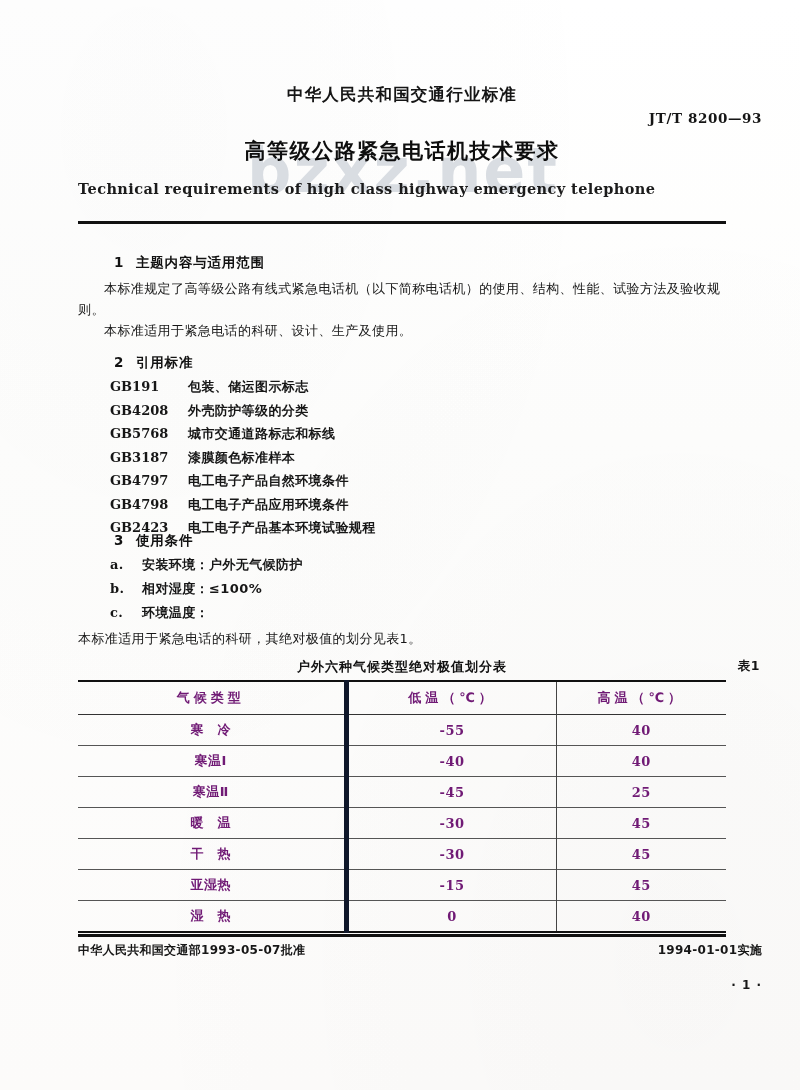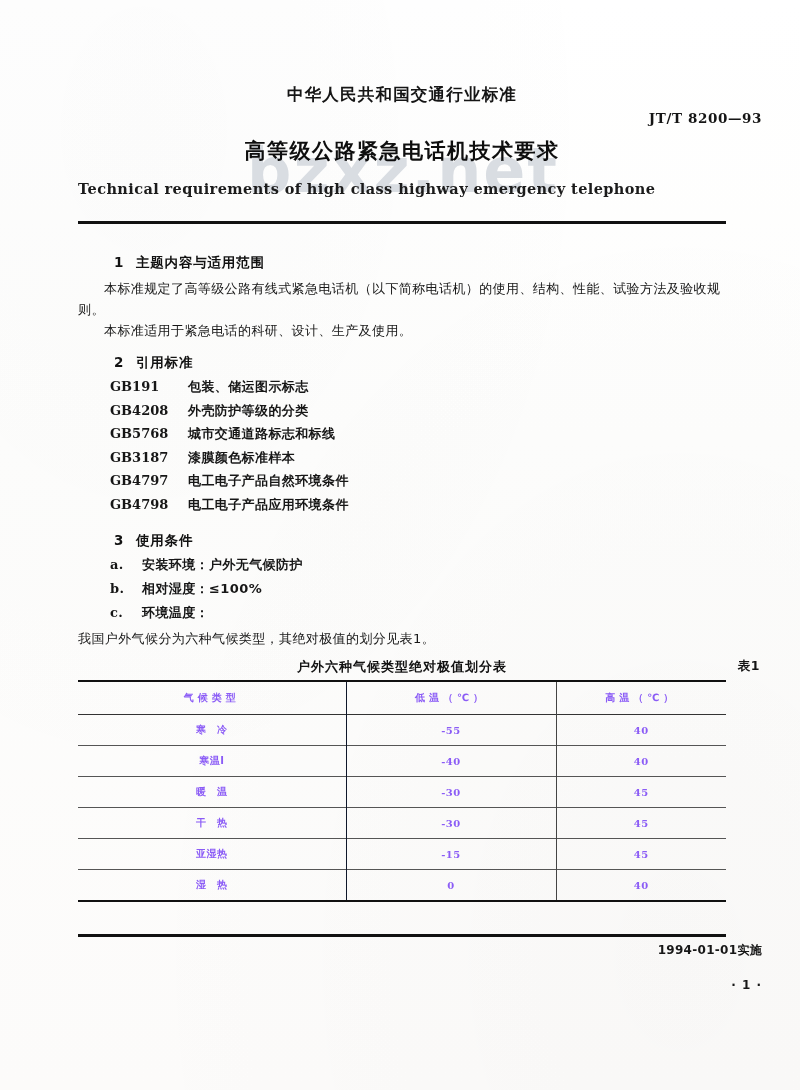--- a/index.html
+++ b/index.html
@@ -222,45 +222,45 @@
     border-collapse: collapse;
     table-layout: fixed;
   }
   #climate-table col.c1 { width: 268px; }
   #climate-table col.c2 { width: 210px; }
   #climate-table col.c3 { width: 170px; }
 
   #climate-table th,
   #climate-table td {
     text-align: center;
-    font-size: 10px;
+    font-size: 13px;
     font-weight: 600;
     letter-spacing: 0.5px;
-    color: #8b5cf6;
+    color: #701a75;
     height: 30px;
     padding: 0;
     border: 0;
   }
   #climate-table th {
     height: 32px;
     letter-spacing: 4px;
   }
   #climate-table thead tr {
     border-top: 2.5px solid #111;
     border-bottom: 1px solid #333;
   }
   #climate-table tbody tr {
     border-bottom: 1px solid #555;
   }
   #climate-table tbody tr:last-child {
     border-bottom: 2.5px solid #111;
   }
   #climate-table th.col-div,
   #climate-table td.col-div {
-    border-left: 1px solid #0f172a;
+    border-left: 5px solid #0f172a;
     border-right: 1px solid #444;
   }
   .val-num {
     font-family: "DejaVu Serif", "Liberation Serif", serif;
     letter-spacing: 0.5px;
   }
   .cat-label { letter-spacing: 6px; }
 
   
   #footer-rule {
@@ -343,20 +343,24 @@
         <span class="ref-title cn">漆膜颜色标准样本</span>
       </div>
       <div class="ref-row">
         <span class="ref-code">GB4797</span>
         <span class="ref-title cn">电工电子产品自然环境条件</span>
       </div>
       <div class="ref-row">
         <span class="ref-code">GB4798</span>
         <span class="ref-title cn">电工电子产品应用环境条件</span>
       </div>
+      <div class="ref-row">
+        <span class="ref-code">GB2423</span>
+        <span class="ref-title cn">电工电子产品基本环境试验规程</span>
+      </div>
     </div>
 
     <div class="sec-head cn" style="left:78px; top:532px;">
       <span class="sec-num">3</span><span>使用条件</span>
     </div>
 
     <div id="cond-list">
       <div class="cond-row">
         <span class="cond-mark">a.</span>
         <span class="cond-text cn">安装环境：户外无气候防护</span>
@@ -364,21 +368,21 @@
       <div class="cond-row">
         <span class="cond-mark">b.</span>
         <span class="cond-text cn">相对湿度：≤100%</span>
       </div>
       <div class="cond-row">
         <span class="cond-mark">c.</span>
         <span class="cond-text cn">环境温度：</span>
       </div>
     </div>
 
-    <div class="para cn" style="left:78px; top:628px; width:648px; text-indent:0;">我国户外气候分为六种气候类型，其绝对极值的划分见表1。</div>
+    <div class="para cn" style="left:78px; top:628px; width:648px; text-indent:0;">本标准适用于紧急电话的科研，其绝对极值的划分见表1。</div>
 
     <div id="table-caption" class="cn">户外六种气候类型绝对极值划分表</div>
     <div id="table-number" class="cn">表1</div>
 
     <table id="climate-table">
       <colgroup>
         <col class="c1">
           <col class="c2">
           <col class="c3">
       </colgroup>
@@ -394,20 +398,25 @@
           <td class="cn cat-label">寒　冷</td>
           <td class="val-num col-div">-55</td>
           <td class="val-num">40</td>
         </tr>
         <tr>
           <td class="cn cat-label">寒温Ⅰ</td>
           <td class="val-num col-div">-40</td>
           <td class="val-num">40</td>
         </tr>
         <tr>
+          <td class="cn cat-label">寒温Ⅱ</td>
+          <td class="val-num col-div">-45</td>
+          <td class="val-num">25</td>
+        </tr>
+        <tr>
           <td class="cn cat-label">暖　温</td>
           <td class="val-num col-div">-30</td>
           <td class="val-num">45</td>
         </tr>
         <tr>
           <td class="cn cat-label">干　热</td>
           <td class="val-num col-div">-30</td>
           <td class="val-num">45</td>
         </tr>
         <tr>
@@ -417,17 +426,18 @@
         </tr>
         <tr>
           <td class="cn cat-label">湿　热</td>
           <td class="val-num col-div">0</td>
           <td class="val-num">40</td>
         </tr>
       </tbody>
     </table>
 
     <div id="footer-rule"></div>
+    <div id="footer-left" class="cn">中华人民共和国交通部1993-05-07批准</div>
     <div id="footer-right" class="cn">1994-01-01实施</div>
     <div id="page-number">· 1 ·</div>
 
   </div>
 </div>
 
 </body></html>

